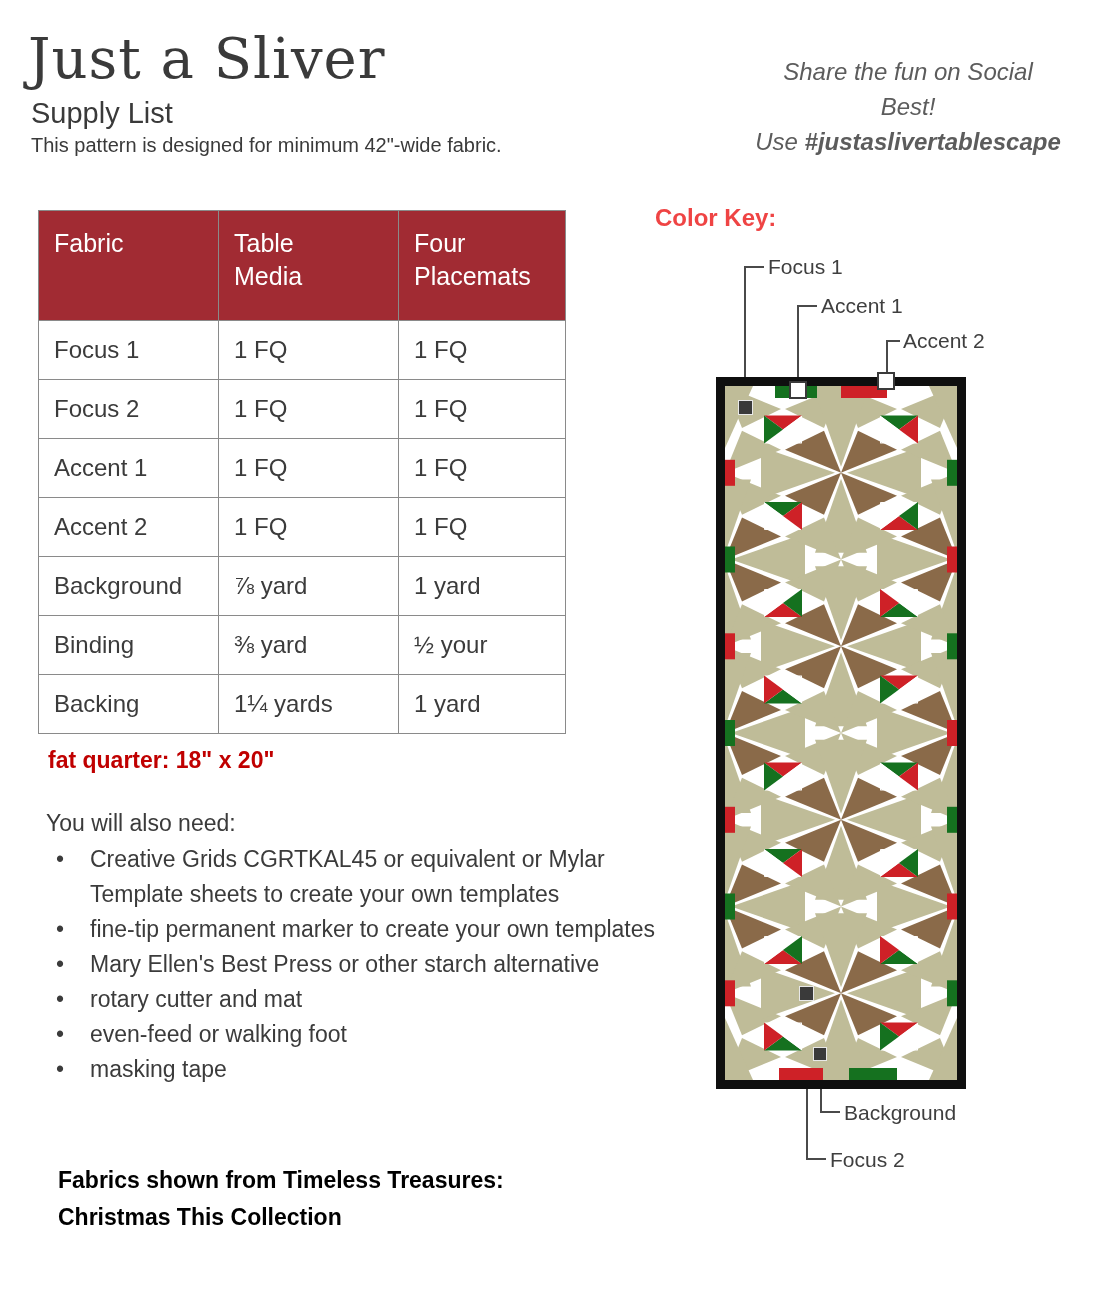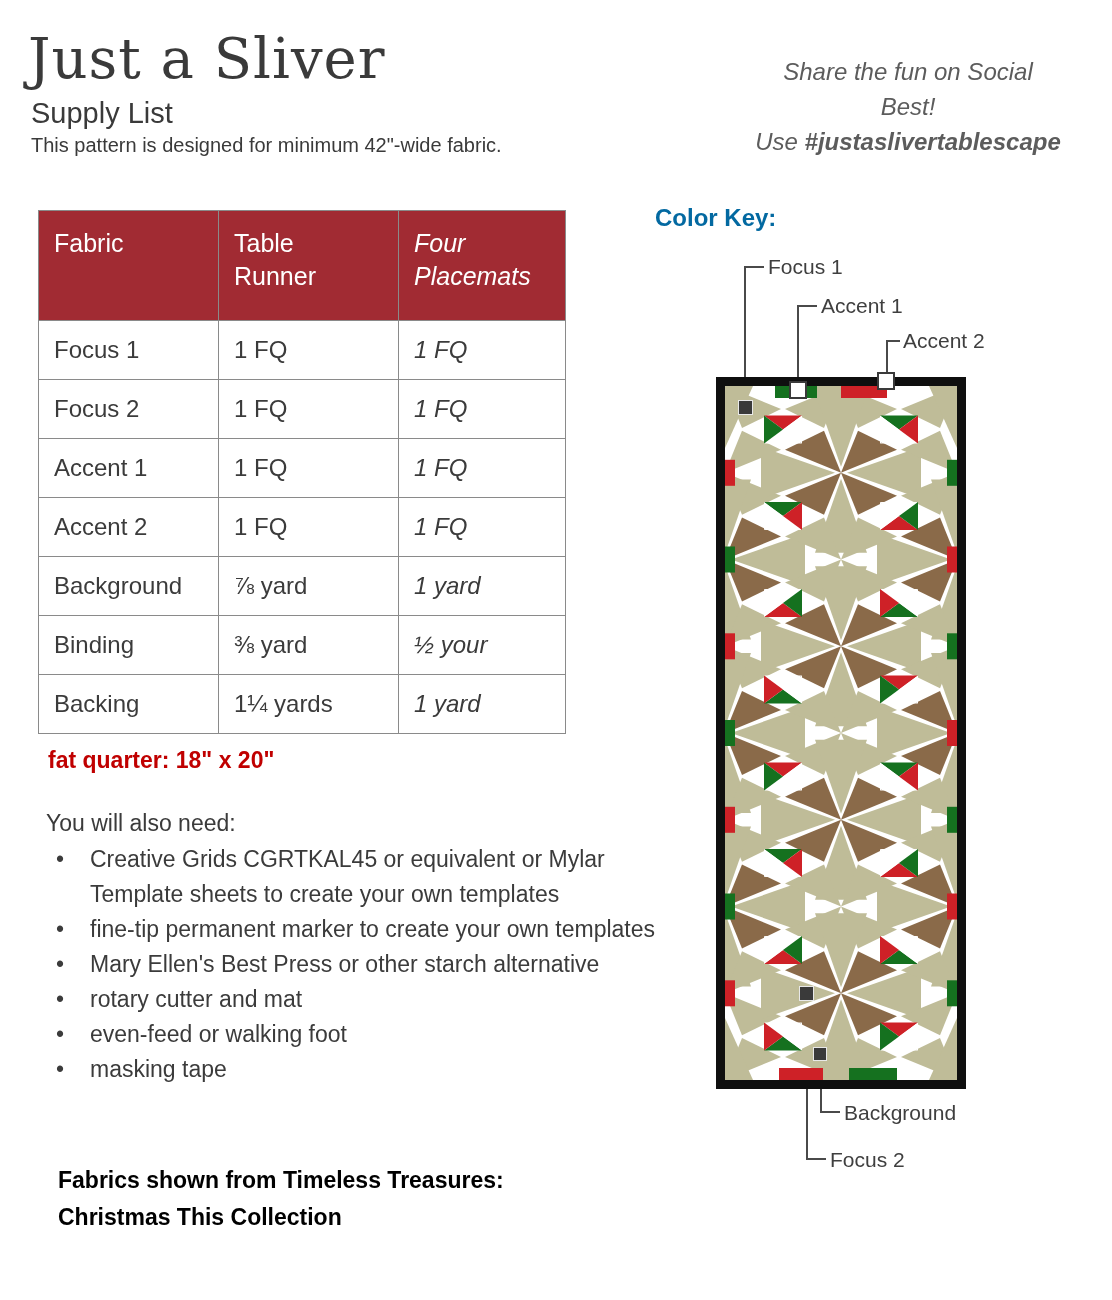--- a/index.html
+++ b/index.html
@@ -21,21 +21,21 @@
 
   
   table.supply { border-collapse:collapse; }
   table.supply td, table.supply th { border:1px solid #8a8a8a; text-align:left; vertical-align:middle; }
   table.supply th {
     background:#A12B33; color:#ffffff; font-weight:normal; font-size:25px;
     vertical-align:top; padding:16px 0 0 15px; height:110px; border-bottom:1px solid #8a8a8a;
   }
   table.supply th .hw { display:block; line-height:33px; }
   table.supply td { font-size:24px; height:59px; padding-left:15px; color:#3b3b3b; }
-  .c0 { width:180px; } .c1 { width:180px; } .c2 { width:167px;font-style:italic; }
+  .c0 { width:180px; } .c1 { width:180px; } .c2 { width:167px; }
   .fat-note { font-size:23px; font-weight:bold; color:#c00000; }
 
   
   .also-head { font-size:23px; }
   .bullets { width:640px; font-size:23px; line-height:35px; }
   .bullets .item { display:flex; }
   .bullets .dot { width:44px; flex:0 0 44px; text-align:left; padding-left:10px; }
   .credit { font-size:23px; font-weight:bold; color:#157a20; line-height:37px; }
 
   
@@ -61,21 +61,21 @@
   <div><span>Use </span><span class="hashtag">#justaslivertablescape</span></div>
 </div>
 
 <table class="supply abs" style="left:38px; top:210px;">
   <thead>
     <tr>
       <th class="c0" style="background: rgb(161, 43, 51);">
           <span class="hw" style="max-width:130px;">Fabric</span>
         </th>
       <th class="c1" style="background: rgb(161, 43, 51);">
-          <span class="hw" style="max-width:110px;">Table Runner</span>
+          <span class="hw" style="max-width:110px;">Table Media</span>
         </th>
       <th class="c2" style="background: rgb(161, 43, 51);">
           <span class="hw" style="max-width:135px;">Four Placemats</span>
         </th>
     </tr>
   </thead>
   <tbody id="supply-body">
       <tr>
         <td class="c0">Focus 1</td>
         <td class="c1">1 FQ</td>
@@ -140,21 +140,21 @@
     <div class="item">
       <span class="dot">•</span>
       <span>masking tape</span>
     </div>
   </div>
 <div class="abs credit" style="left: 58px; top: 1162px; color: #000000;">
   <div>Fabrics shown from Timeless Treasures:</div>
   <div>Christmas This Collection</div>
 </div>
 
-<div class="abs colorkey-head" style="left: 655px; top: 204px; color: #0369a1;">Color Key:</div>
+<div class="abs colorkey-head" style="left: 655px; top: 204px; color: #ef4444;">Color Key:</div>
 
 <div class="abs key-label" style="left:768px; top:255px;">Focus 1</div>
 <div class="abs key-label" style="left:821px; top:294px;">Accent 1</div>
 <div class="abs key-label" style="left:903px; top:329px;">Accent 2</div>
 <div class="abs key-label" style="left:844px; top:1101px;">Background</div>
 <div class="abs key-label" style="left:830px; top:1148px;">Focus 2</div>
 
 <div class="abs leader" style="left:744px; top:266px; width:20px; height:2px;"></div>
 <div class="abs leader" style="left:744px; top:266px; width:2px; height:138px;"></div>
 <div class="abs leader" style="left:797px; top:305px; width:20px; height:2px;"></div>

